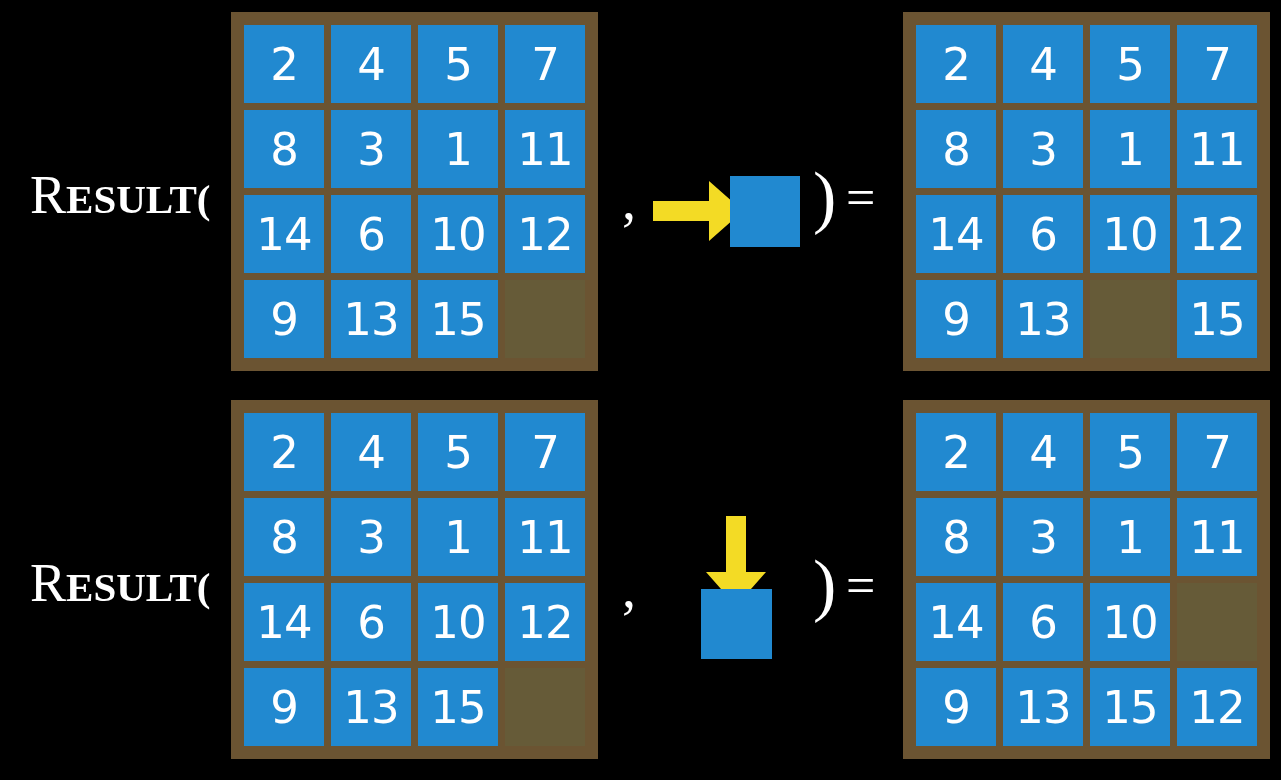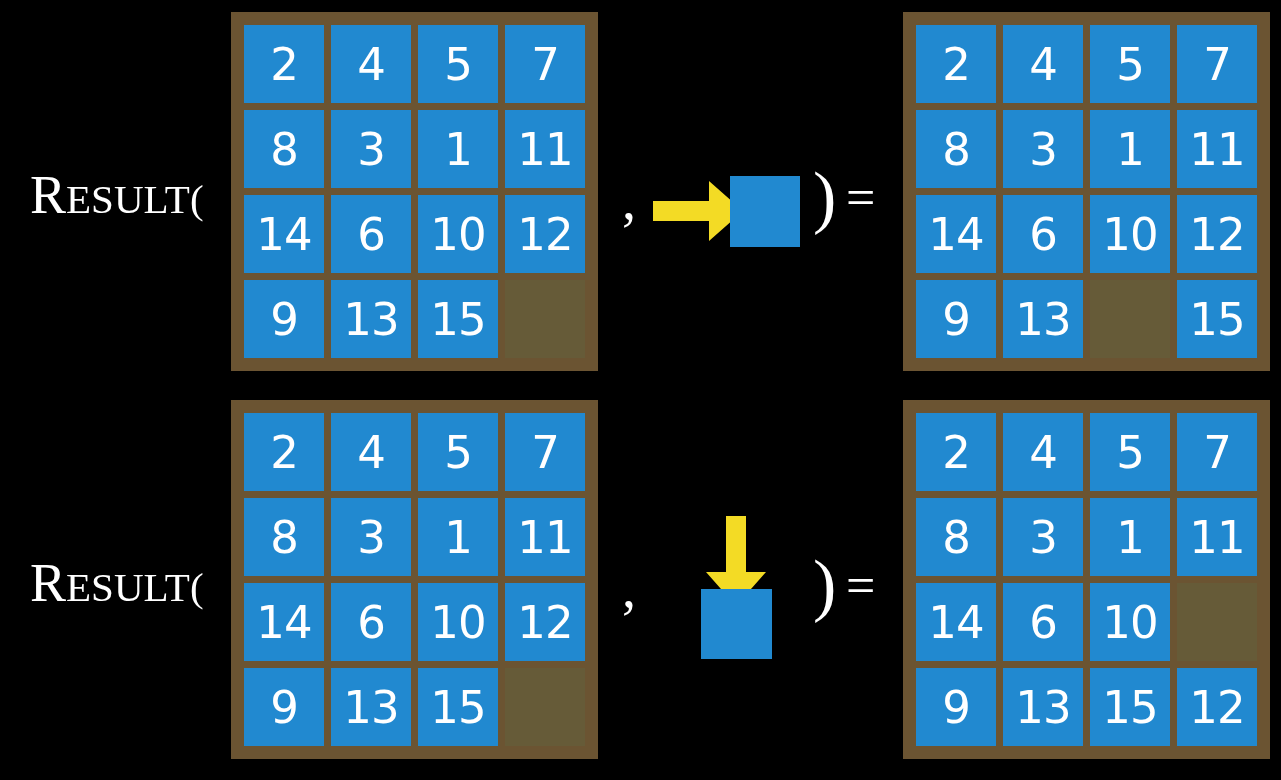--- a/index.html
+++ b/index.html
@@ -53,20 +53,21 @@
   
   .result-label {
     font-family: "Liberation Serif", "DejaVu Serif", serif;
     color: #FFFFFF;
     font-size: 54px;
     line-height: 1;
     white-space: nowrap;
   }
   .result-label .sc {
     font-size: 0.76em;
+    font-weight: bold;
   }
 
   
   .glyph {
     font-family: "Liberation Serif", "DejaVu Serif", serif;
     color: #FFFFFF;
     line-height: 1;
     white-space: nowrap;
   }
   .comma   { font-size: 56px; }

